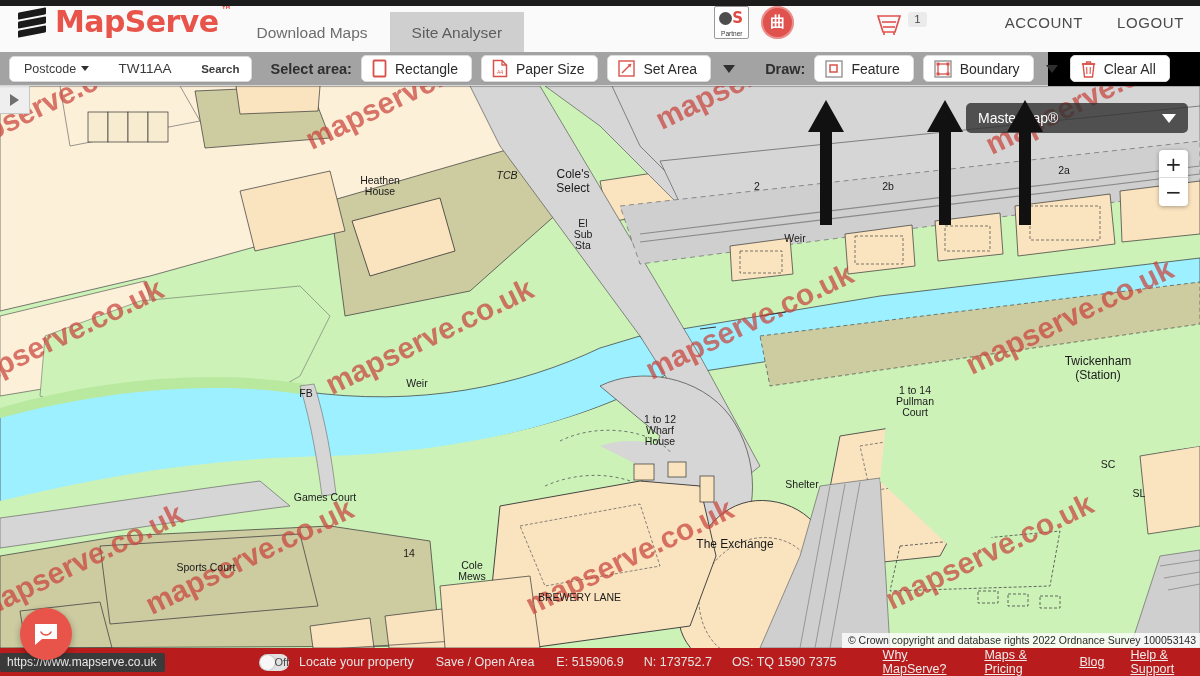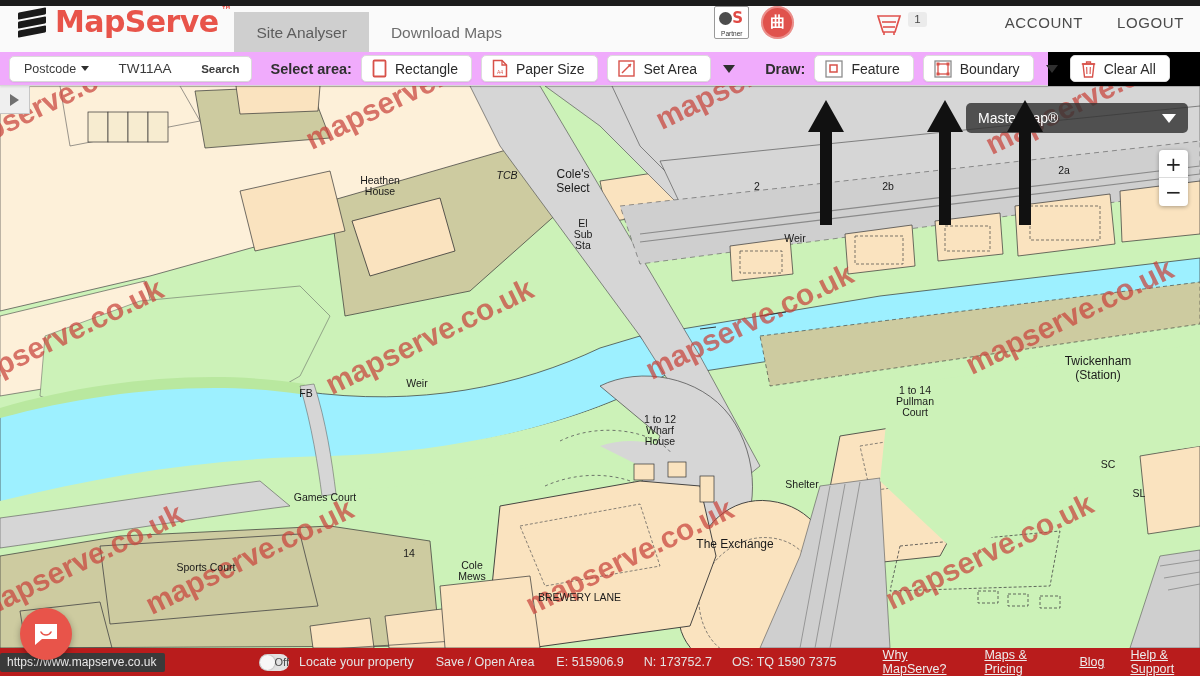--- a/index.html
+++ b/index.html
@@ -91,21 +91,21 @@
     border-radius: 3px; padding: 2px 6px; line-height: 1; margin-top: 2px;
   }
   .header-link {
     font-size: 15px; color: #4b4b4b; letter-spacing: 0.6px;
     margin-left: 34px; cursor: pointer; text-decoration: none;
   }
 
   
   .toolbar {
     position: absolute; top: 52px; left: 0; width: 1048px; height: 34px;
-    background: #f0abfc; border-bottom: 1px solid #d6d6d6;
+    background: #a3a3a3; border-bottom: 1px solid #d6d6d6;
     display: flex; align-items: center; z-index: 39;
     box-shadow: 0 1px 2px rgba(0,0,0,0.09);
   }
   .search-box {
     display: flex; align-items: center; background: #fff;
     border: 1px solid #dadada; border-radius: 5px;
     height: 26px; margin-left: 9px; padding: 0 4px 0 0;
     box-shadow: 0 1px 1px rgba(0,0,0,0.05);
   }
   .pc-select {
@@ -437,40 +437,41 @@
     <div class="layer-select">
       <span>MasterMap®</span>
       <span class="caret-w"></span>
     </div>
 
     <div class="zoom-ctl">
       <div>+</div>
       <div>−</div>
     </div>
 
+    <div class="copyright">© Crown copyright and database rights 2022 Ordnance Survey 100053143</div>
   </div>
 
   <div class="header">
     <div class="header-strip-dark"></div>
 
     <div class="brand">
       <div class="brand-stack">
         <span></span>
           <span></span>
           <span></span>
       </div>
       <div class="brand-text">
         <span>MapServe</span>
         <span class="brand-tm">™</span>
       </div>
     </div>
 
     <div class="navtabs">
+      <div class="navtab">Download Maps</div>
       <div class="navtab active">Site Analyser</div>
-      <div class="navtab">Download Maps</div>
     </div>
 
     <div class="header-right">
       <div class="os-partner">
         <div class="os-dot"></div>
         <div class="os-s">S</div>
         <div class="os-partner-label">Partner</div>
       </div>
       <div class="seal">
         <span class="seal-glyph">曲</span>

